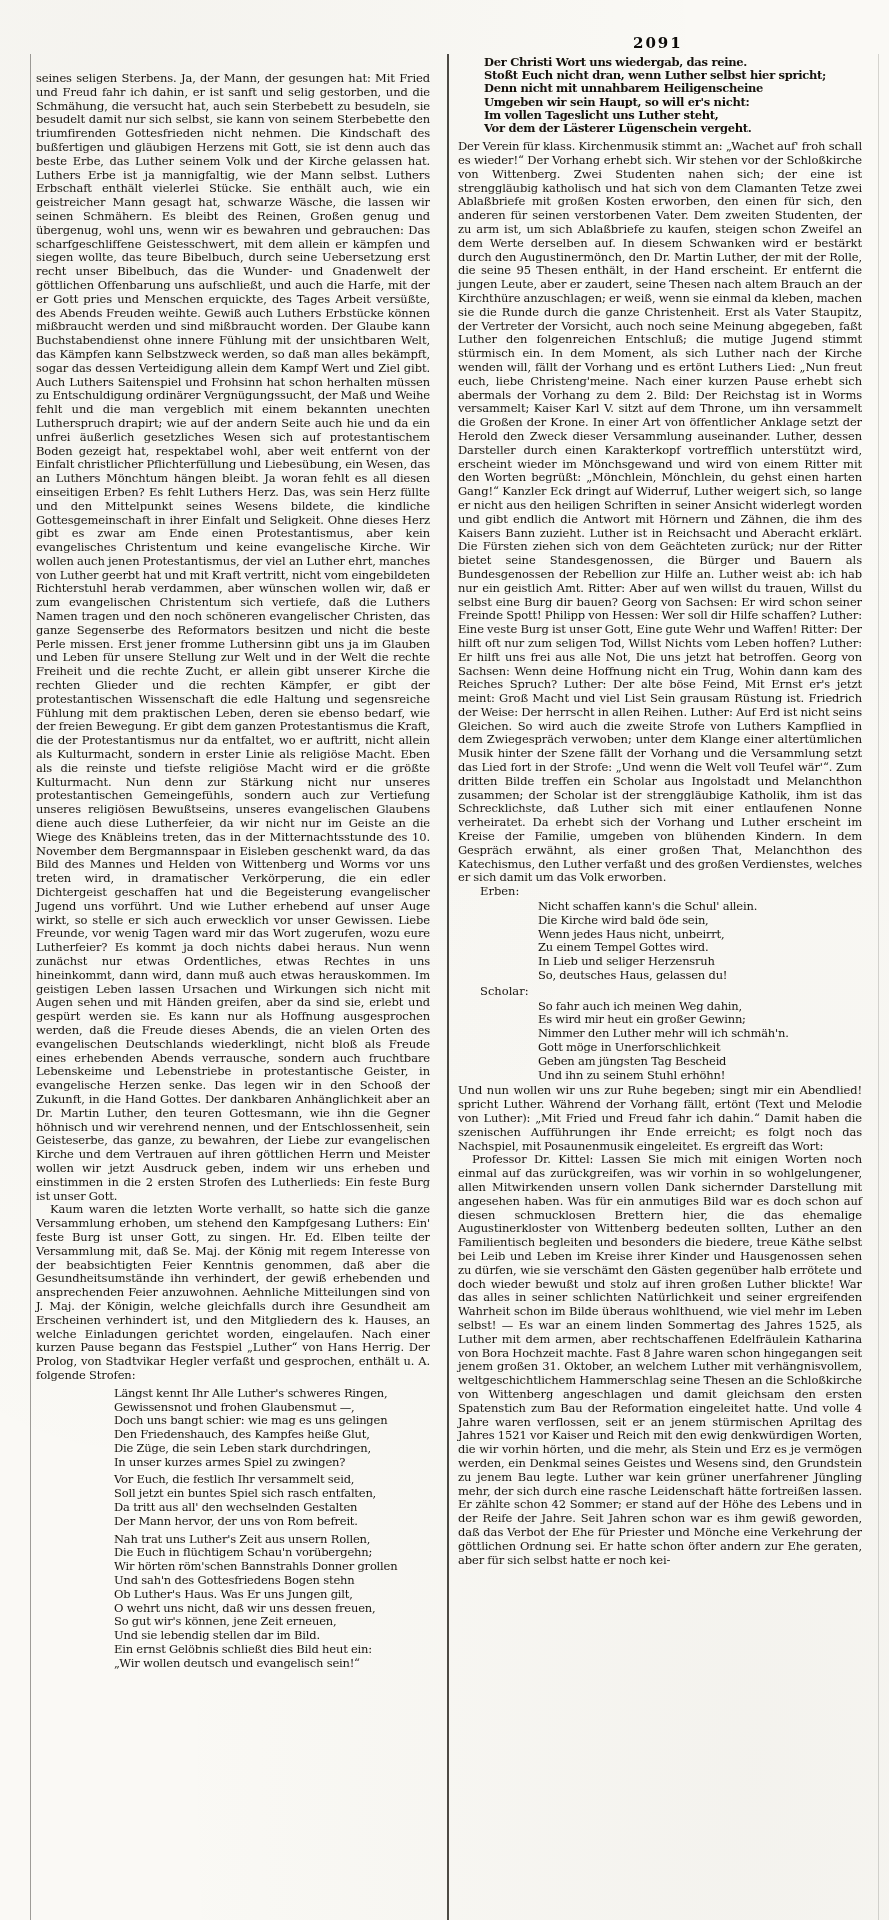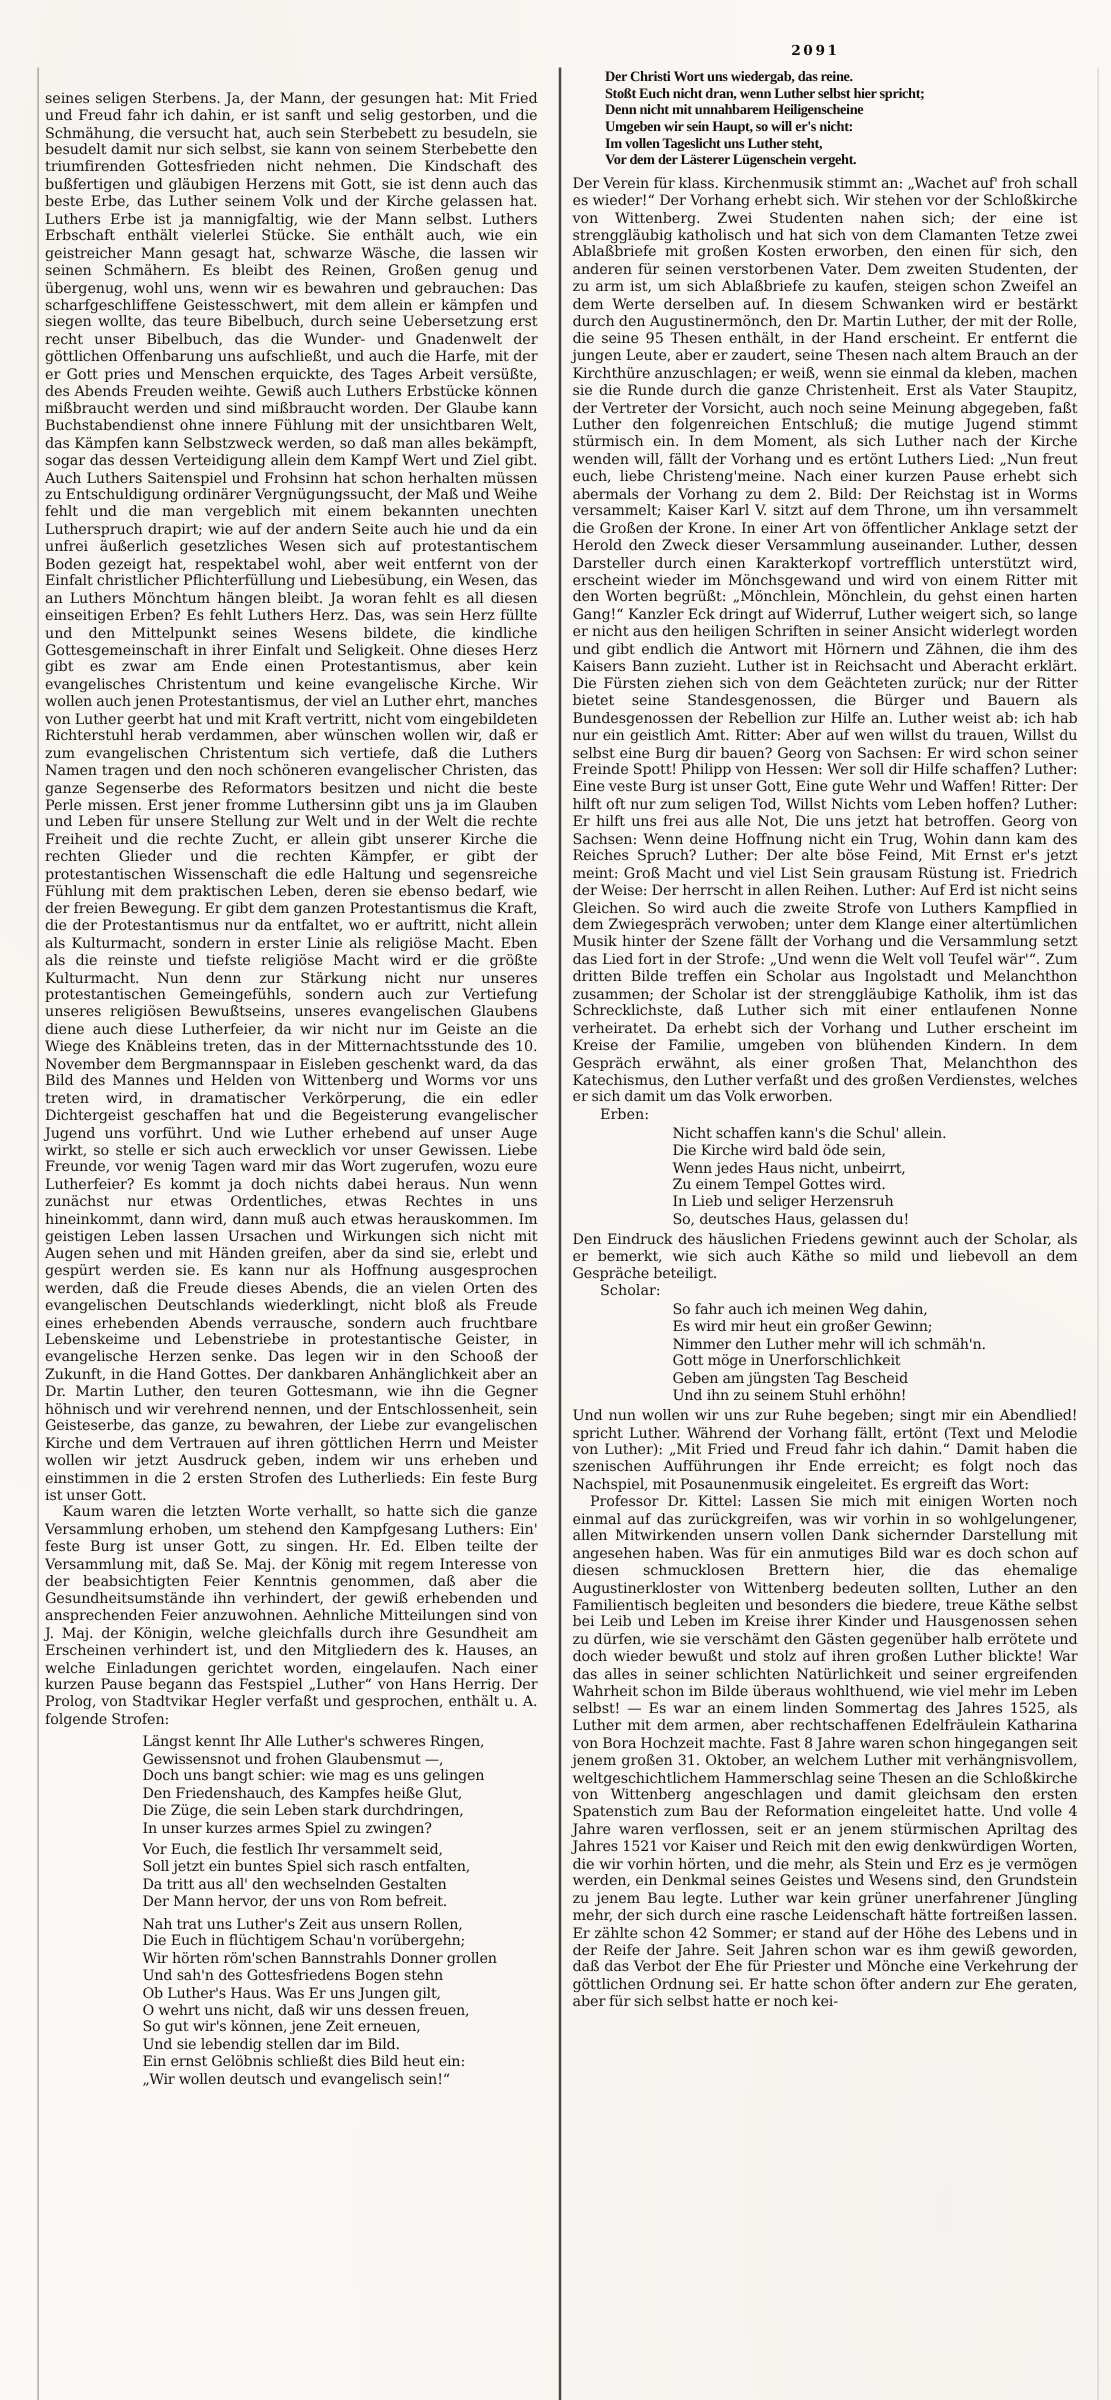--- a/index.html
+++ b/index.html
@@ -8,40 +8,40 @@
     background:
       radial-gradient(ellipse at 15% 8%, rgba(90,80,60,0.035), transparent 55%),
       radial-gradient(ellipse at 85% 92%, rgba(90,80,60,0.04), transparent 55%),
       #faf9f5;
     overflow:hidden;
     font-family:"DejaVu Serif", serif;
     color:#17130e;
   }
   .page-number {
     position:absolute; left:633px; top:34px;
-    font-size:11px; font-weight:bold; letter-spacing:2px; color:#0e0c0a;
+    font-size:15px; font-weight:bold; letter-spacing:2px; color:#0e0c0a;
   }
   .rule { position:absolute; top:54px; bottom:0; background:#2f2b26; }
   .rule.divider { left:447px; width:2px; opacity:.85; }
   .rule.edge-left { left:30px; width:1px; opacity:.45; }
   .rule.edge-right { left:878px; width:1px; opacity:.18; }
 
   .col { position:absolute; text-align:justify; }
   .col-left  { left:36px;  width:394px; top:72px; font-size:11.5px; line-height:13.8px; }
   .col-right { left:458px; width:404px; top:56px; font-size:11.5px; line-height:13.8px; }
 
   .block { margin:0; }
   .body { text-align:justify; letter-spacing:-0.1px; word-spacing:-0.4px; }
   .body.indent { text-indent:14px; }
 
   .verse { text-align:left; margin:4px 0 4px 78px; }
   .verse .verse-line { white-space:nowrap; letter-spacing:-0.2px; }
 
   .verse-bold { text-align:left; margin:0 0 5px 26px; font-weight:bold; line-height:13.2px; }
-  .verse-bold .verse-line { white-space:nowrap; letter-spacing:-0.3px;font-family:Liberation Serif, serif; }
+  .verse-bold .verse-line { white-space:nowrap; letter-spacing:-0.3px; }
 
   .verse-center { text-align:left; margin:1px 0 2px 80px; }
   .verse-center .verse-line { white-space:nowrap; letter-spacing:-0.2px; }
 
   .speaker { text-align:left; margin-left:22px; }
 </style>
 </head>
 <body>
 
 <div class="page">
@@ -91,21 +91,20 @@
       <div class="block body">Der Verein für klass. Kirchenmusik stimmt an: „Wachet auf' froh schall es wieder!“ Der Vorhang erhebt sich. Wir stehen vor der Schloßkirche von Wittenberg. Zwei Studenten nahen sich; der eine ist strenggläubig katholisch und hat sich von dem Clamanten Tetze zwei Ablaßbriefe mit großen Kosten erworben, den einen für sich, den anderen für seinen verstorbenen Vater. Dem zweiten Studenten, der zu arm ist, um sich Ablaßbriefe zu kaufen, steigen schon Zweifel an dem Werte derselben auf. In diesem Schwanken wird er bestärkt durch den Augustinermönch, den Dr. Martin Luther, der mit der Rolle, die seine 95 Thesen enthält, in der Hand erscheint. Er entfernt die jungen Leute, aber er zaudert, seine Thesen nach altem Brauch an der Kirchthüre anzuschlagen; er weiß, wenn sie einmal da kleben, machen sie die Runde durch die ganze Christenheit. Erst als Vater Staupitz, der Vertreter der Vorsicht, auch noch seine Meinung abgegeben, faßt Luther den folgenreichen Entschluß; die mutige Jugend stimmt stürmisch ein. In dem Moment, als sich Luther nach der Kirche wenden will, fällt der Vorhang und es ertönt Luthers Lied: „Nun freut euch, liebe Christeng'meine. Nach einer kurzen Pause erhebt sich abermals der Vorhang zu dem 2. Bild: Der Reichstag ist in Worms versammelt; Kaiser Karl V. sitzt auf dem Throne, um ihn versammelt die Großen der Krone. In einer Art von öffentlicher Anklage setzt der Herold den Zweck dieser Versammlung auseinander. Luther, dessen Darsteller durch einen Karakterkopf vortrefflich unterstützt wird, erscheint wieder im Mönchsgewand und wird von einem Ritter mit den Worten begrüßt: „Mönchlein, Mönchlein, du gehst einen harten Gang!“ Kanzler Eck dringt auf Widerruf, Luther weigert sich, so lange er nicht aus den heiligen Schriften in seiner Ansicht widerlegt worden und gibt endlich die Antwort mit Hörnern und Zähnen, die ihm des Kaisers Bann zuzieht. Luther ist in Reichsacht und Aberacht erklärt. Die Fürsten ziehen sich von dem Geächteten zurück; nur der Ritter bietet seine Standesgenossen, die Bürger und Bauern als Bundesgenossen der Rebellion zur Hilfe an. Luther weist ab: ich hab nur ein geistlich Amt. Ritter: Aber auf wen willst du trauen, Willst du selbst eine Burg dir bauen? Georg von Sachsen: Er wird schon seiner Freinde Spott! Philipp von Hessen: Wer soll dir Hilfe schaffen? Luther: Eine veste Burg ist unser Gott, Eine gute Wehr und Waffen! Ritter: Der hilft oft nur zum seligen Tod, Willst Nichts vom Leben hoffen? Luther: Er hilft uns frei aus alle Not, Die uns jetzt hat betroffen. Georg von Sachsen: Wenn deine Hoffnung nicht ein Trug, Wohin dann kam des Reiches Spruch? Luther: Der alte böse Feind, Mit Ernst er's jetzt meint: Groß Macht und viel List Sein grausam Rüstung ist. Friedrich der Weise: Der herrscht in allen Reihen. Luther: Auf Erd ist nicht seins Gleichen. So wird auch die zweite Strofe von Luthers Kampflied in dem Zwiegespräch verwoben; unter dem Klange einer altertümlichen Musik hinter der Szene fällt der Vorhang und die Versammlung setzt das Lied fort in der Strofe: „Und wenn die Welt voll Teufel wär'“. Zum dritten Bilde treffen ein Scholar aus Ingolstadt und Melanchthon zusammen; der Scholar ist der strenggläubige Katholik, ihm ist das Schrecklichste, daß Luther sich mit einer entlaufenen Nonne verheiratet. Da erhebt sich der Vorhang und Luther erscheint im Kreise der Familie, umgeben von blühenden Kindern. In dem Gespräch erwähnt, als einer großen That, Melanchthon des Katechismus, den Luther verfaßt und des großen Verdienstes, welches er sich damit um das Volk erworben.</div>
       <div class="block speaker">Erben:</div>
       <div class="block verse-center">
         <div class="verse-line">Nicht schaffen kann's die Schul' allein.</div>
         <div class="verse-line">Die Kirche wird bald öde sein,</div>
         <div class="verse-line">Wenn jedes Haus nicht, unbeirrt,</div>
         <div class="verse-line">Zu einem Tempel Gottes wird.</div>
         <div class="verse-line">In Lieb und seliger Herzensruh</div>
         <div class="verse-line">So, deutsches Haus, gelassen du!</div>
       </div>
-      <div class="block body">Den Eindruck des häuslichen Friedens gewinnt auch der Scholar, als er bemerkt, wie sich auch Käthe so mild und liebevoll an dem Gespräche beteiligt.</div>
       <div class="block speaker">Scholar:</div>
       <div class="block verse-center">
         <div class="verse-line">So fahr auch ich meinen Weg dahin,</div>
         <div class="verse-line">Es wird mir heut ein großer Gewinn;</div>
         <div class="verse-line">Nimmer den Luther mehr will ich schmäh'n.</div>
         <div class="verse-line">Gott möge in Unerforschlichkeit</div>
         <div class="verse-line">Geben am jüngsten Tag Bescheid</div>
         <div class="verse-line">Und ihn zu seinem Stuhl erhöhn!</div>
       </div>
       <div class="block body">Und nun wollen wir uns zur Ruhe begeben; singt mir ein Abendlied! spricht Luther. Während der Vorhang fällt, ertönt (Text und Melodie von Luther): „Mit Fried und Freud fahr ich dahin.“ Damit haben die szenischen Aufführungen ihr Ende erreicht; es folgt noch das Nachspiel, mit Posaunenmusik eingeleitet. Es ergreift das Wort:</div>

